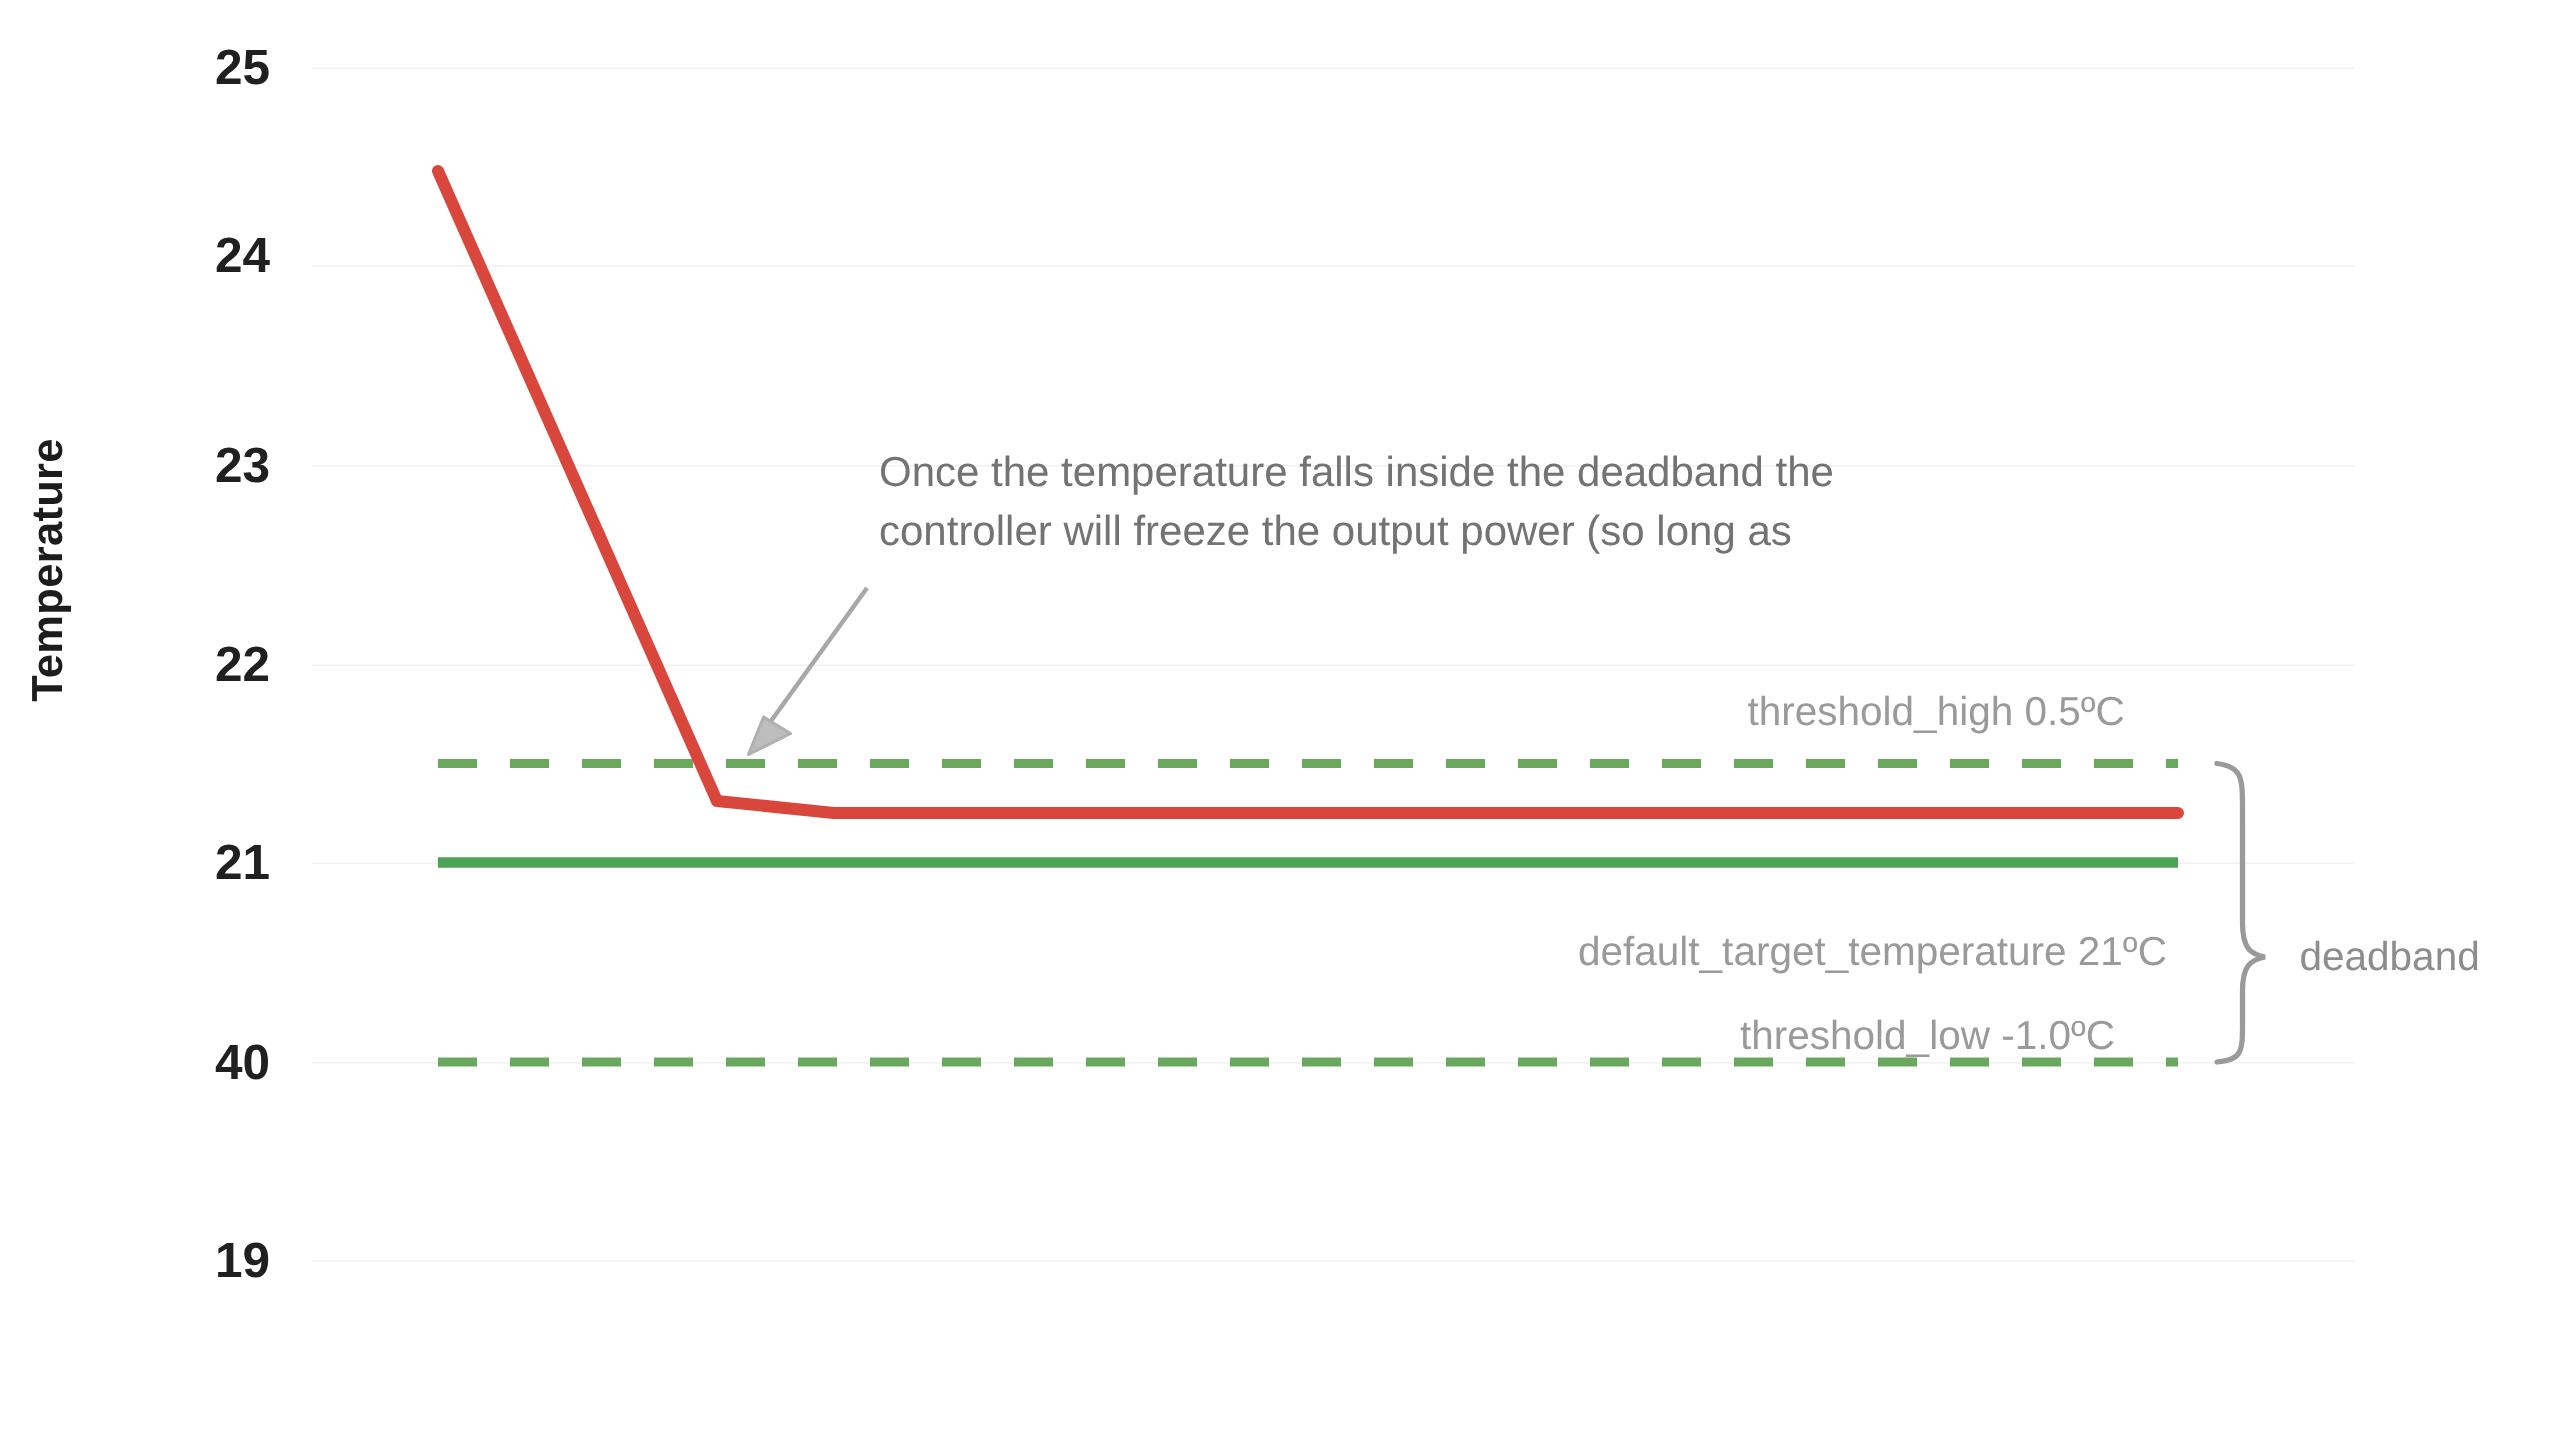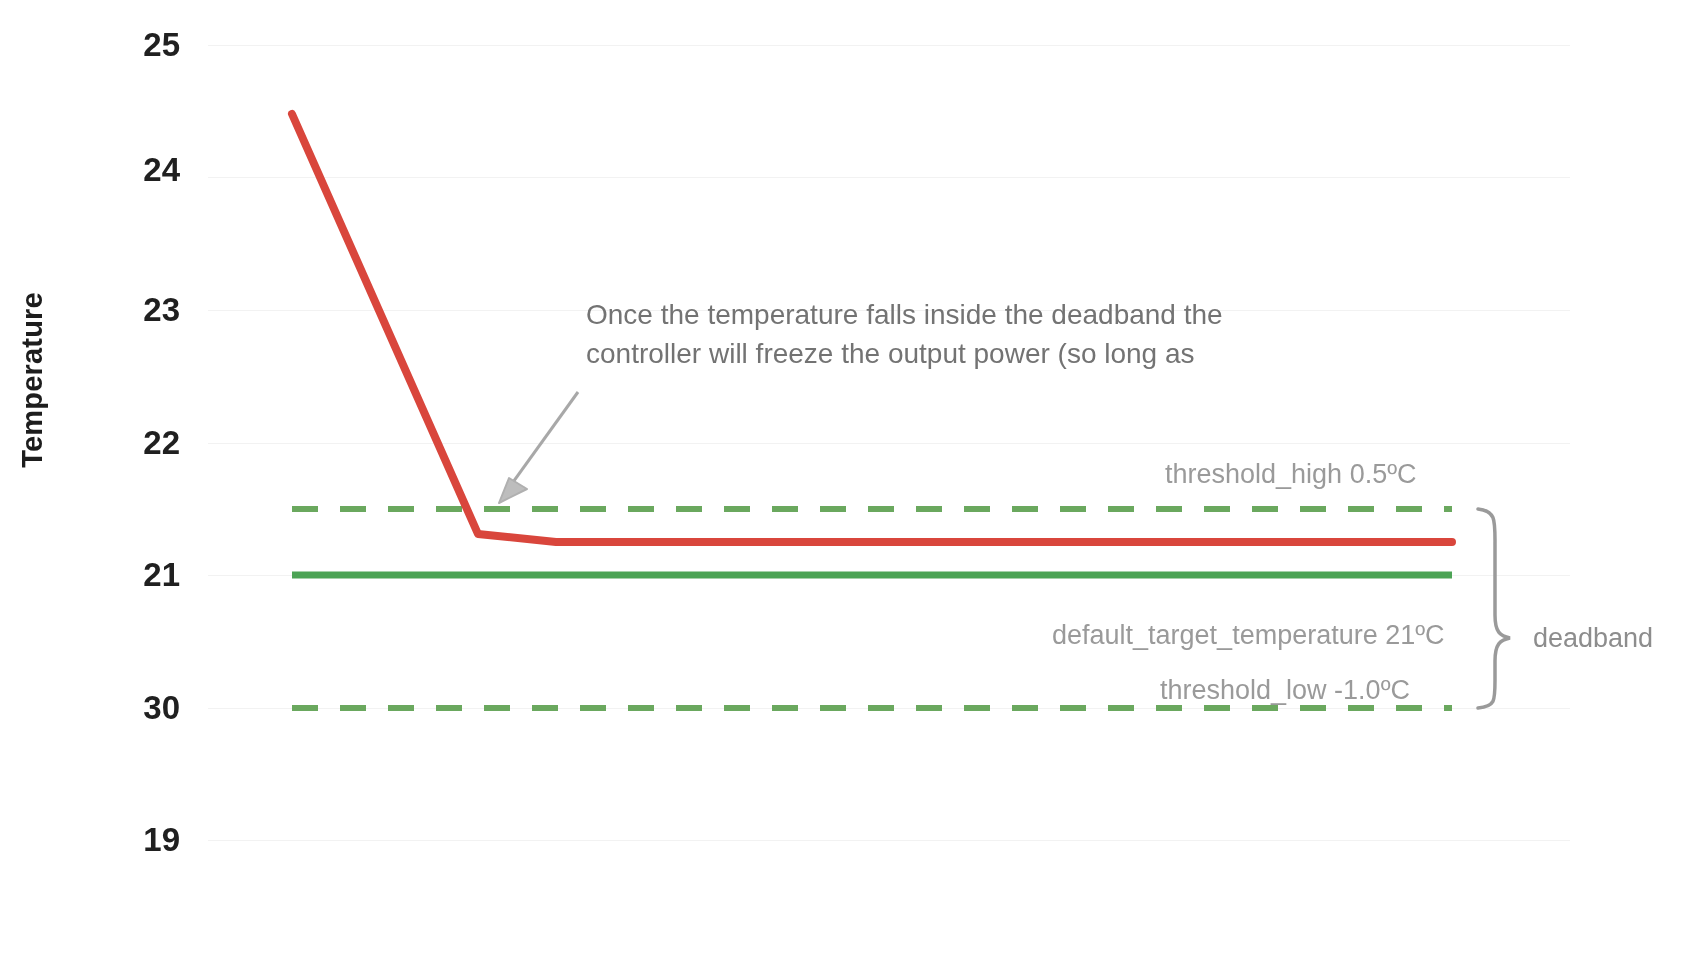--- a/index.html
+++ b/index.html
@@ -103,21 +103,21 @@
   <div class="gridline" style="top:575px"></div>
   <div class="gridline" style="top:708px"></div>
   <div class="gridline" style="top:840px"></div>
 
   <div class="ytick-wrap">
     <div class="ytick" style="top:45px">25</div>
     <div class="ytick" style="top:170px">24</div>
     <div class="ytick" style="top:310px">23</div>
     <div class="ytick" style="top:443px">22</div>
     <div class="ytick" style="top:575px">21</div>
-    <div class="ytick" style="top:708px">30</div>
+    <div class="ytick" style="top:708px">40</div>
     <div class="ytick" style="top:840px">19</div>
   </div>
 
   <svg class="plot" viewBox="0 0 1700 960">
 
     <line x1="292" y1="509" x2="1452" y2="509" stroke="#6aa85e" stroke-width="6" stroke-dasharray="26 22" stroke-linecap="butt"></line>
 
     <line x1="292" y1="708" x2="1452" y2="708" stroke="#6aa85e" stroke-width="6" stroke-dasharray="26 22" stroke-linecap="butt"></line>
 
     <line x1="292" y1="575" x2="1452" y2="575" stroke="#4ca355" stroke-width="7" stroke-linecap="butt"></line>

